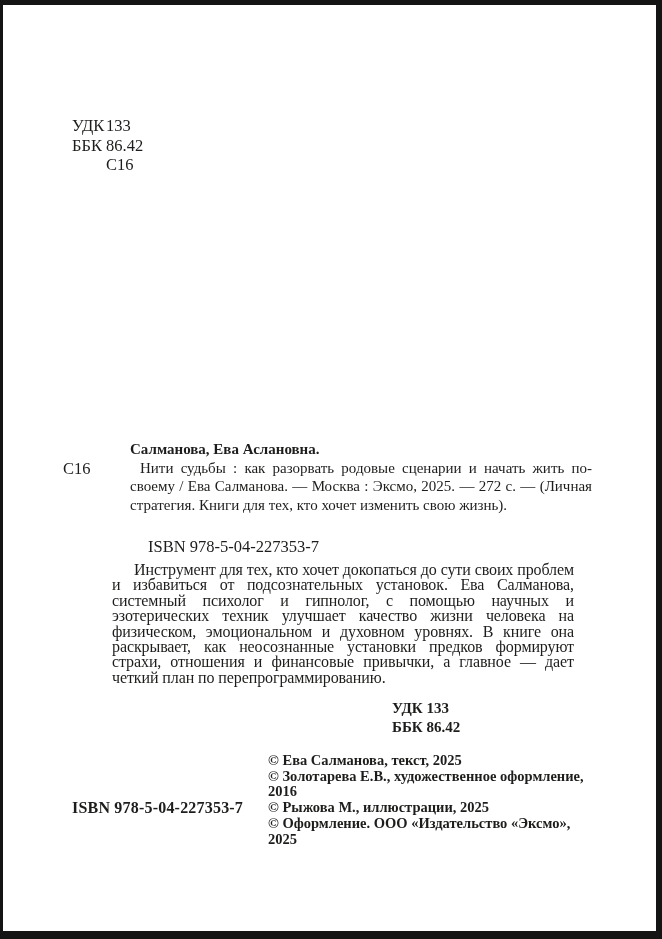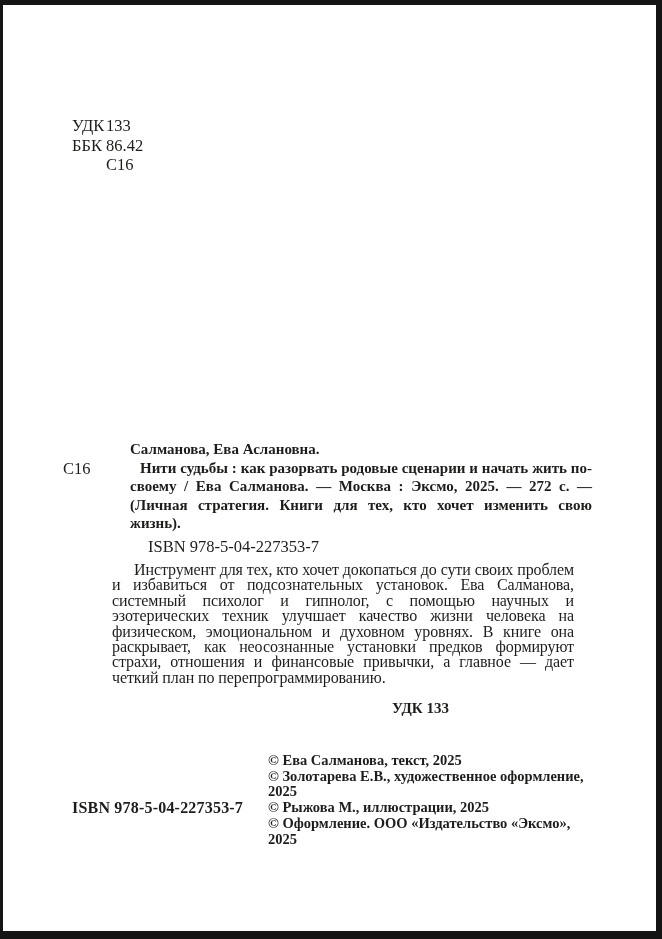--- a/index.html
+++ b/index.html
@@ -34,21 +34,21 @@
   
   .margin-code {
     position: absolute; left: 63px; top: 459px;
     font-size: 16.5px;
   }
   .catalog {
     position: absolute; left: 130px; top: 440px; width: 462px;
     font-size: 15px; line-height: 18.5px;
   }
   .catalog .author { font-weight: bold; }
-  .catalog .descr { text-align: justify; text-indent: 10px; font-weight: bold; }
+  .catalog .descr { text-align: justify; text-indent: 10px; }
 
   .isbn-mid {
     position: absolute; left: 148px; top: 537px;
     font-size: 16.5px; line-height: 19px;
   }
 
   
   .annotation {
     position: absolute; left: 112px; top: 562px; width: 462px;
     font-size: 16px; line-height: 15.4px;
@@ -102,24 +102,25 @@
   </div>
 
   <div class="isbn-mid">ISBN 978-5-04-227353-7</div>
 
   <div class="annotation">
     <p>Инструмент для тех, кто хочет докопаться до сути своих проблем и избавиться от подсознательных установок. Ева Салманова, системный психолог и гипнолог, с помощью научных и эзотерических техник улучшает качество жизни человека на физическом, эмоциональном и духовном уровнях. В книге она раскрывает, как неосознанные установки предков формируют страхи, отношения и финансовые привычки, а главное — дает четкий план по перепрограммированию.</p>
   </div>
 
   <div class="udk-right">
     <div>УДК 133</div>
+    <div>ББК 86.42</div>
   </div>
 
   <div class="copyrights">
     <div>© Ева Салманова, текст, 2025</div>
-    <div>© Золотарева Е.В., художественное оформление, 2025</div>
+    <div>© Золотарева Е.В., художественное оформление, 2016</div>
     <div>© Рыжова М., иллюстрации, 2025</div>
     <div>© Оформление. ООО «Издательство «Эксмо», 2025</div>
   </div>
 
   <div class="isbn-bottom">ISBN 978-5-04-227353-7</div>
 
 </div>
 
 </body></html>

